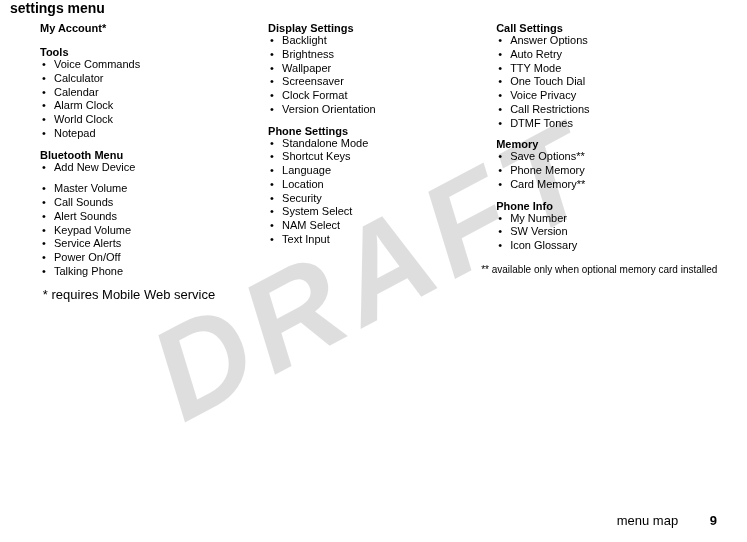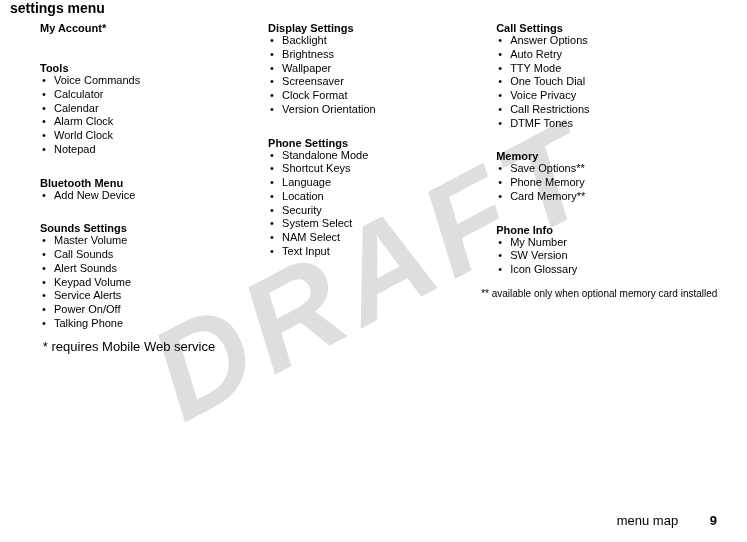--- a/index.html
+++ b/index.html
@@ -36,21 +36,21 @@
       gap: 20px;
     }
     .col {
       flex: 1;
       font-size: 11px;
     }
     .col1 { padding-left: 30px; }
     .section-header {
       font-weight: bold;
       font-size: 11px;
-      margin-top: 20px;
+      margin-top: 4px;
     }
     .section-header.first { margin-top: 0; }
     ul {
       list-style: none;
       padding-left: 14px;
       margin-bottom: 8px;
     }
     ul li {
       position: relative;
       line-height: 1.25;
@@ -100,21 +100,20 @@
         <li>Calculator</li>
         <li>Calendar</li>
         <li>Alarm Clock</li>
         <li>World Clock</li>
         <li>Notepad</li>
       </ul>
       <div class="section-header">Bluetooth Menu</div>
       <ul>
         <li>Add New Device</li>
       </ul>
-      <div class="section-header">Sounds Settings</div>
       <ul>
         <li>Master Volume</li>
         <li>Call Sounds</li>
         <li>Alert Sounds</li>
         <li>Keypad Volume</li>
         <li>Service Alerts</li>
         <li>Power On/Off</li>
         <li>Talking Phone</li>
       </ul>
       <div class="footnote-left" style="margin-left:-30px;">* requires Mobile Web service</div>

